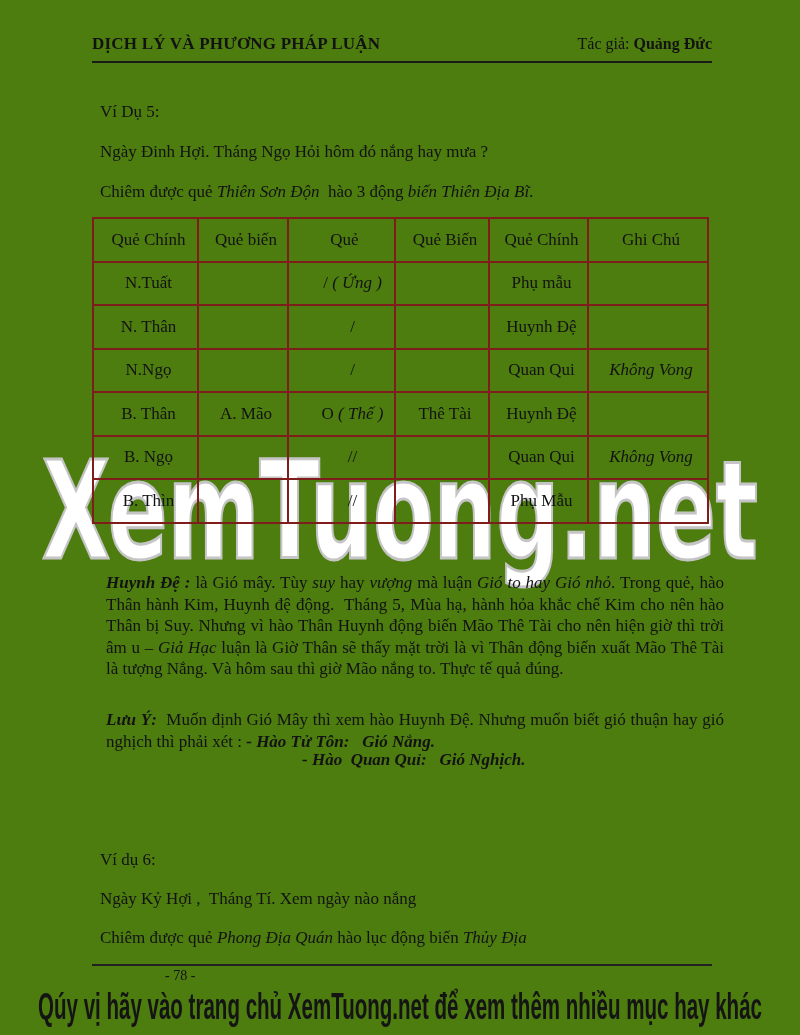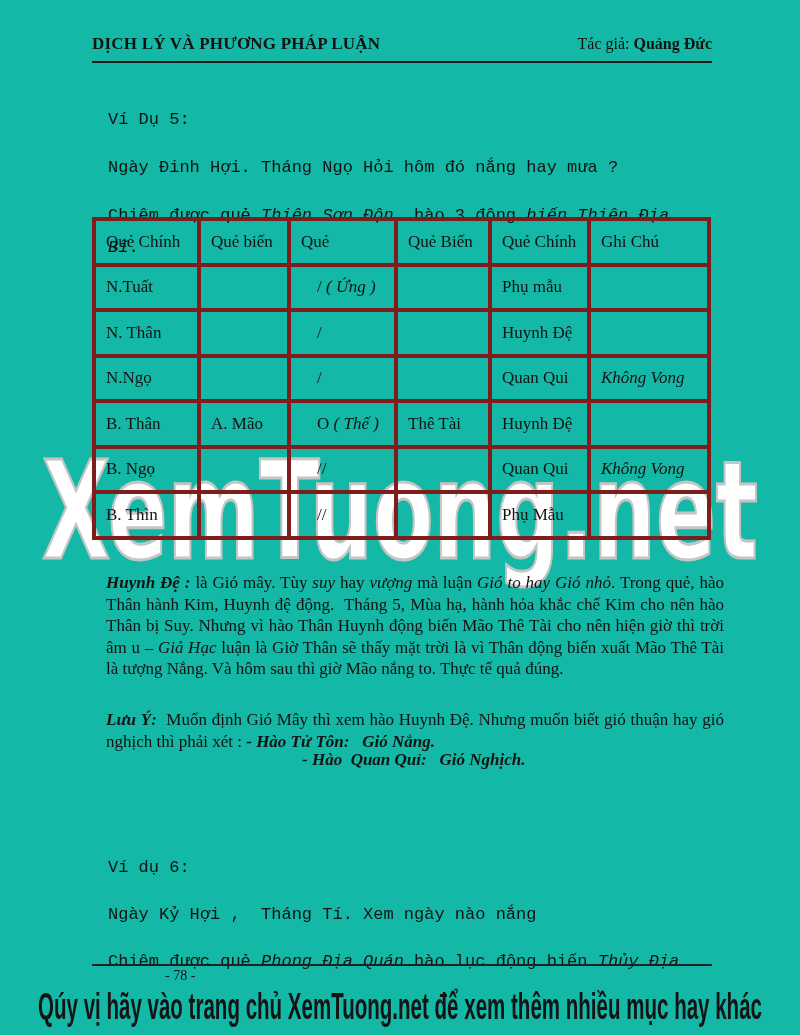--- a/index.html
+++ b/index.html
@@ -1,21 +1,21 @@
 <!DOCTYPE html>
 <html><head>
 <meta charset="utf-8">
 <title>Document</title>
 <style>
   html, body { margin: 0; padding: 0; background: #ffffff; }
   .page {
     position: relative;
     width: 800px;
     height: 1035px;
-    background: #14b8a6;
+    background: #4d7c0f;
     font-family: "Liberation Serif", "DejaVu Serif", serif;
     color: #121212;
     overflow: hidden;
   }
   
   .doc-header {
     position: absolute;
     left: 92px; top: 34px;
     width: 620px;
     display: flex;
@@ -23,41 +23,41 @@
     align-items: baseline;
     border-bottom: 2px solid #1a1a1a;
     padding-bottom: 7px;
   }
   .doc-title { font-weight: bold; font-size: 17px; letter-spacing: 0.2px; }
   .doc-author { font-size: 16px; }
   .doc-author b { font-weight: bold; margin-top: 26px; }
 
   
   .block { position: absolute; left: 92px; width: 618px; font-size: 17px; }
-  .block p { margin: 16px; line-height: 32px; white-space: pre-wrap; font-family: Liberation Mono, monospace; }
+  .block p { margin: 8px; line-height: 32px; white-space: pre-wrap; }
   #example5 { top: 88px; }
   #example6 { top: 836px; }
   #example6 p { line-height: 31px; }
   .it { font-style: italic; }
   .bi { font-weight: bold; font-style: italic; }
 
   
   .he-table {
     position: absolute;
     left: 92px; top: 217px;
     width: 615px;
     border-collapse: collapse;
     table-layout: fixed;
     font-size: 17px;
     background: transparent;
   }
   .he-table th, .he-table td {
-    border: 4px solid #7f1d1d;
+    border: 2px solid #7f1d1d;
     padding: 0 4px 0 10px;
-    text-align: left;
+    text-align: center;
     vertical-align: middle;
     font-weight: normal;
     height: 41.5px;
     overflow: hidden;
     background: transparent;
   }
   .he-table .que-col { padding-left: 26px; border-radius: 7px; }
 
   
   .watermark { position: absolute; left: 28px; top: 446px; }

